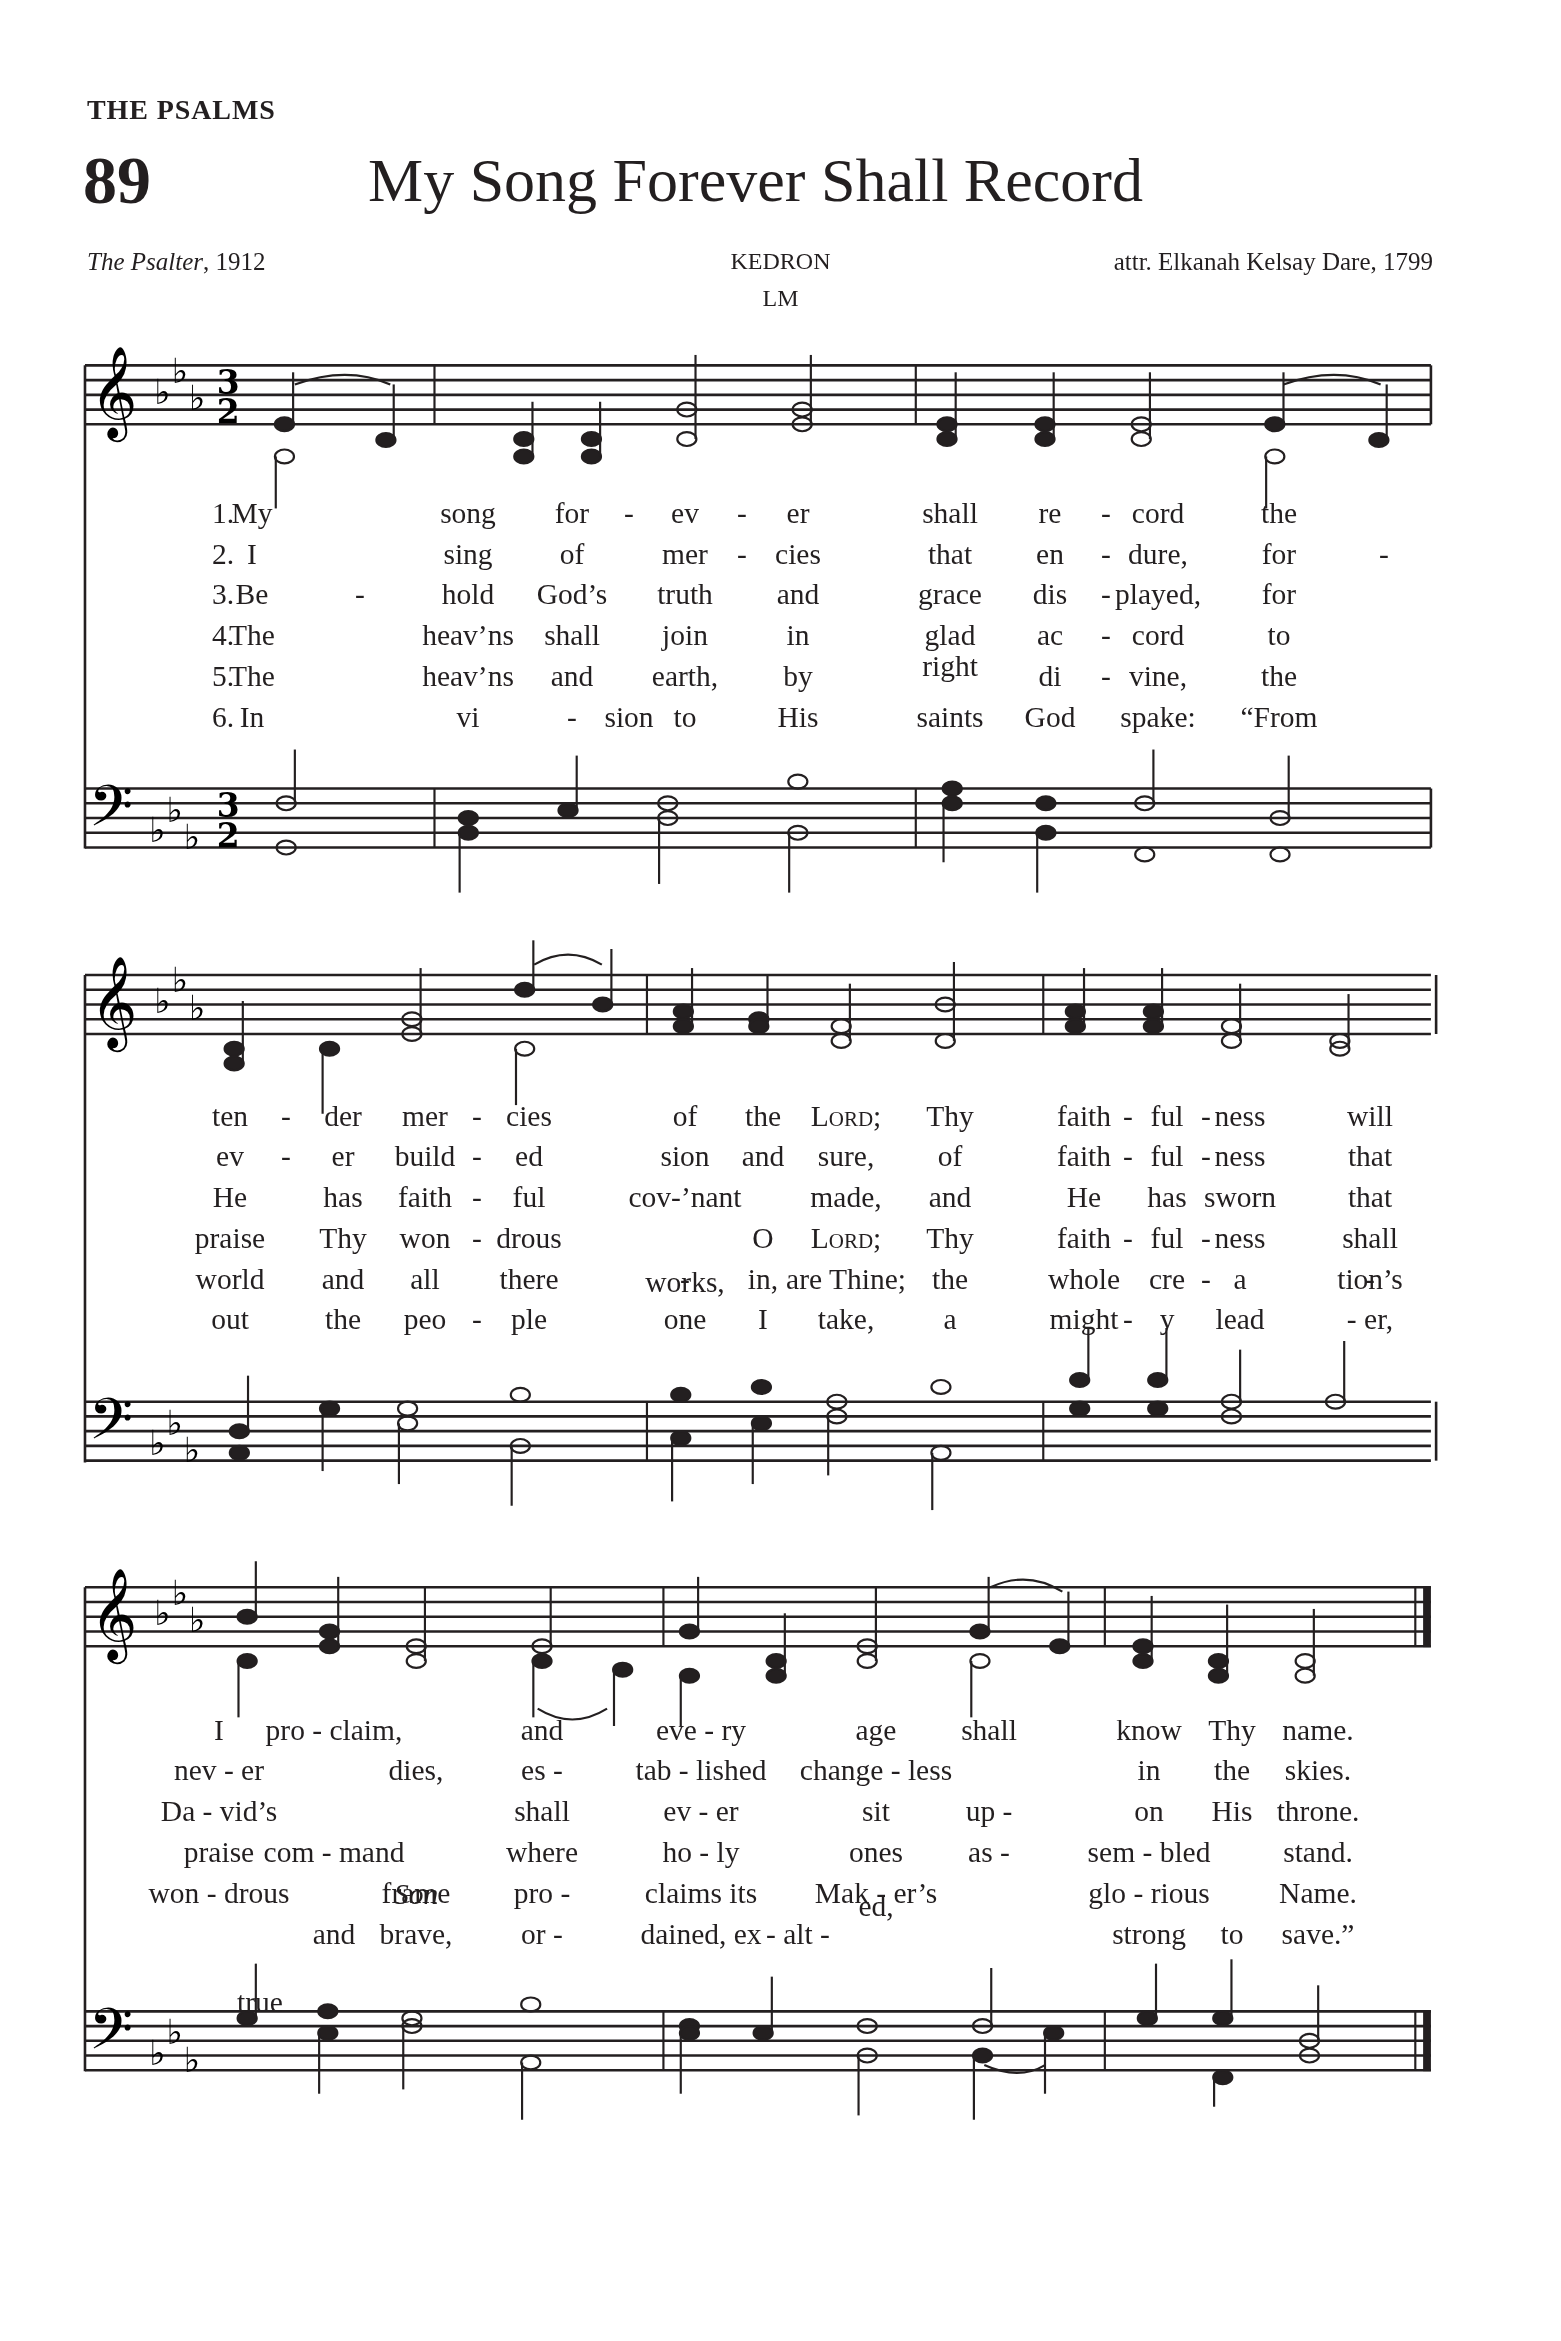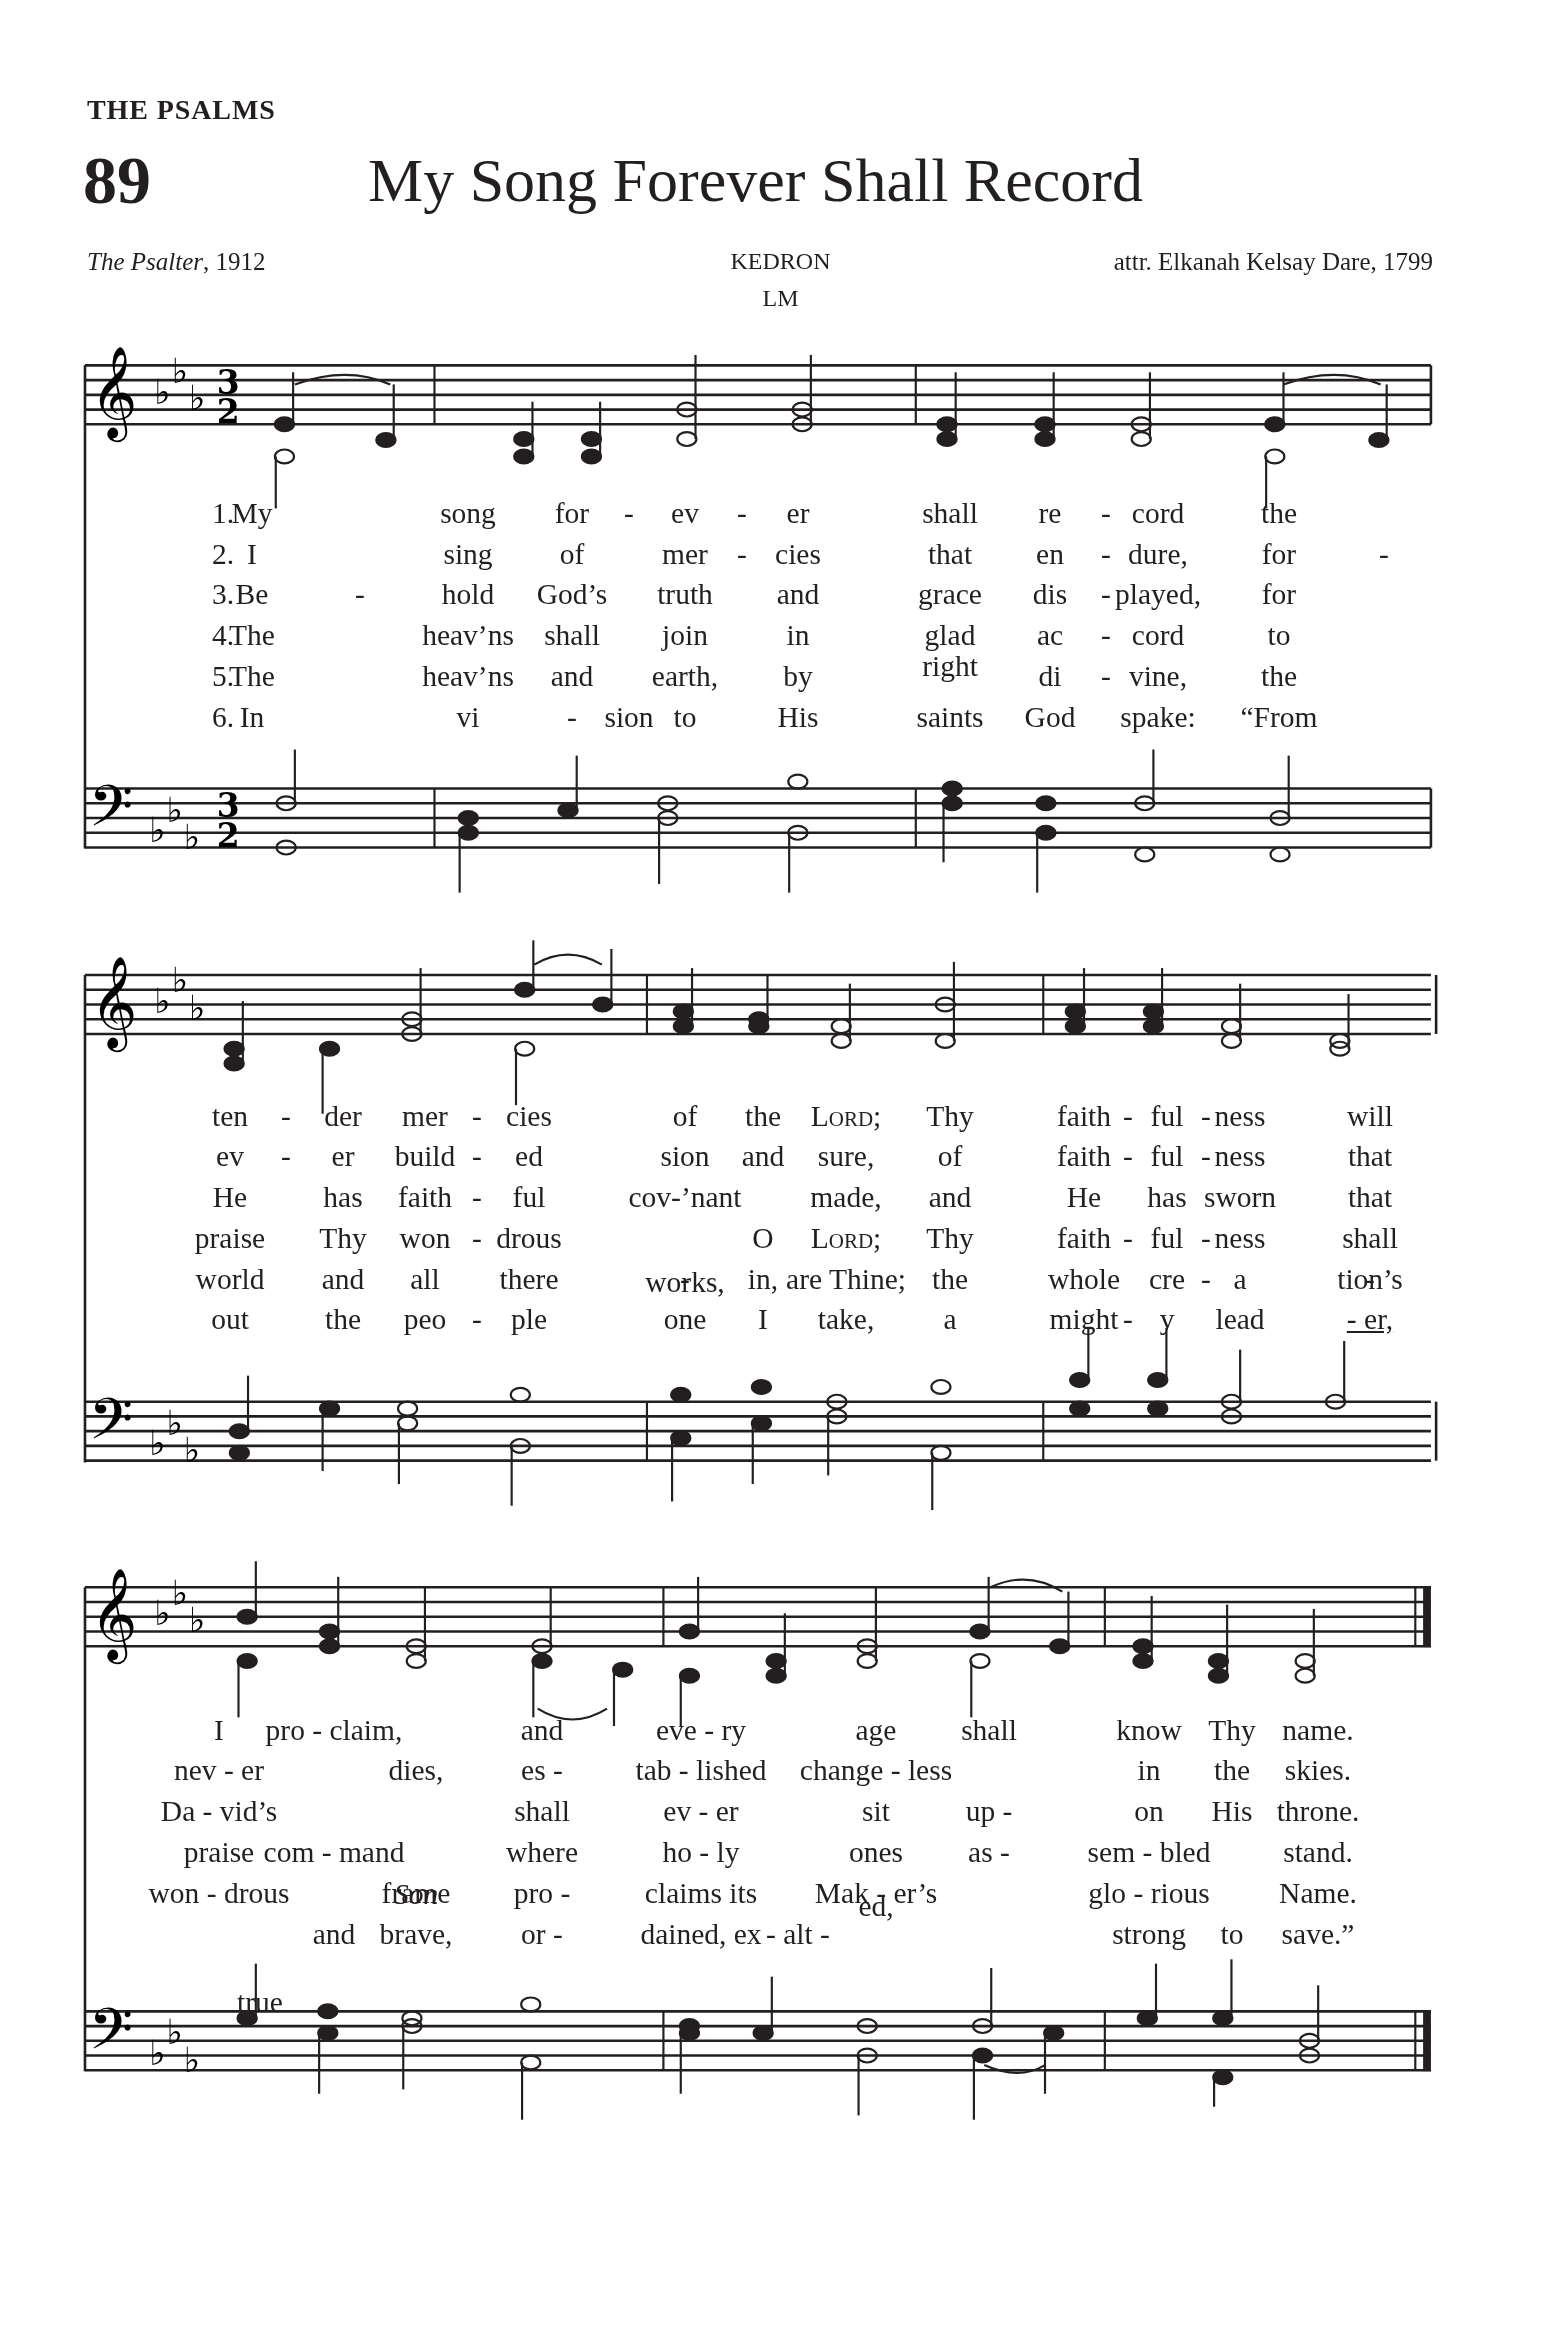--- a/index.html
+++ b/index.html
@@ -495,21 +495,21 @@
     <span class="lyric" style="left: 477px; top: 1305px;">-</span>
     <span class="lyric" style="left: 529px; top: 1305px;">ple</span>
     <span class="lyric" style="left: 685px; top: 1305px;">one</span>
     <span class="lyric" style="left: 763px; top: 1305px;">I</span>
     <span class="lyric" style="left: 846px; top: 1305px;">take,</span>
     <span class="lyric" style="left: 950px; top: 1305px;">a</span>
     <span class="lyric" style="left: 1084px; top: 1305px;">might</span>
     <span class="lyric" style="left: 1128px; top: 1305px;">-</span>
     <span class="lyric" style="left: 1167px; top: 1305px;">y</span>
     <span class="lyric" style="left: 1240px; top: 1305px;">lead</span>
-    <span class="lyric" style="left: 1370px; top: 1305px; text-decoration: underline;">- er,</span>
+    <span class="lyric" style="left: 1370px; top: 1305px;">- er,</span>
   </div>
 <div id="lyrics-system-3">
     <span class="lyric" style="left: 219px; top: 1716px;">I</span>
     <span class="lyric" style="left: 334px; top: 1716px;">pro - claim,</span>
     <span class="lyric" style="left: 542px; top: 1716px;">and</span>
     <span class="lyric" style="left: 701px; top: 1716px;">eve - ry</span>
     <span class="lyric" style="left: 876px; top: 1716px;">age</span>
     <span class="lyric" style="left: 989px; top: 1716px;">shall</span>
     <span class="lyric" style="left: 1149px; top: 1716px;">know</span>
     <span class="lyric" style="left: 1232px; top: 1716px;">Thy</span>

